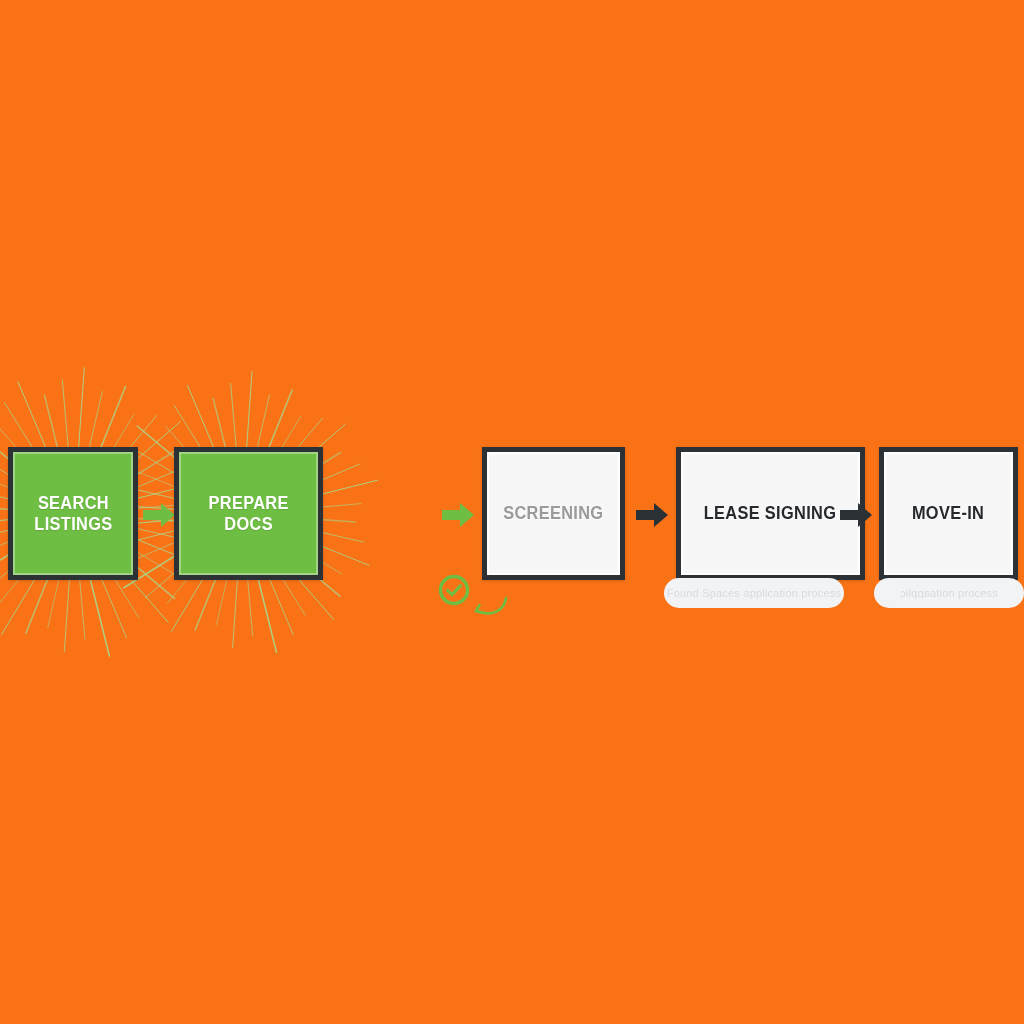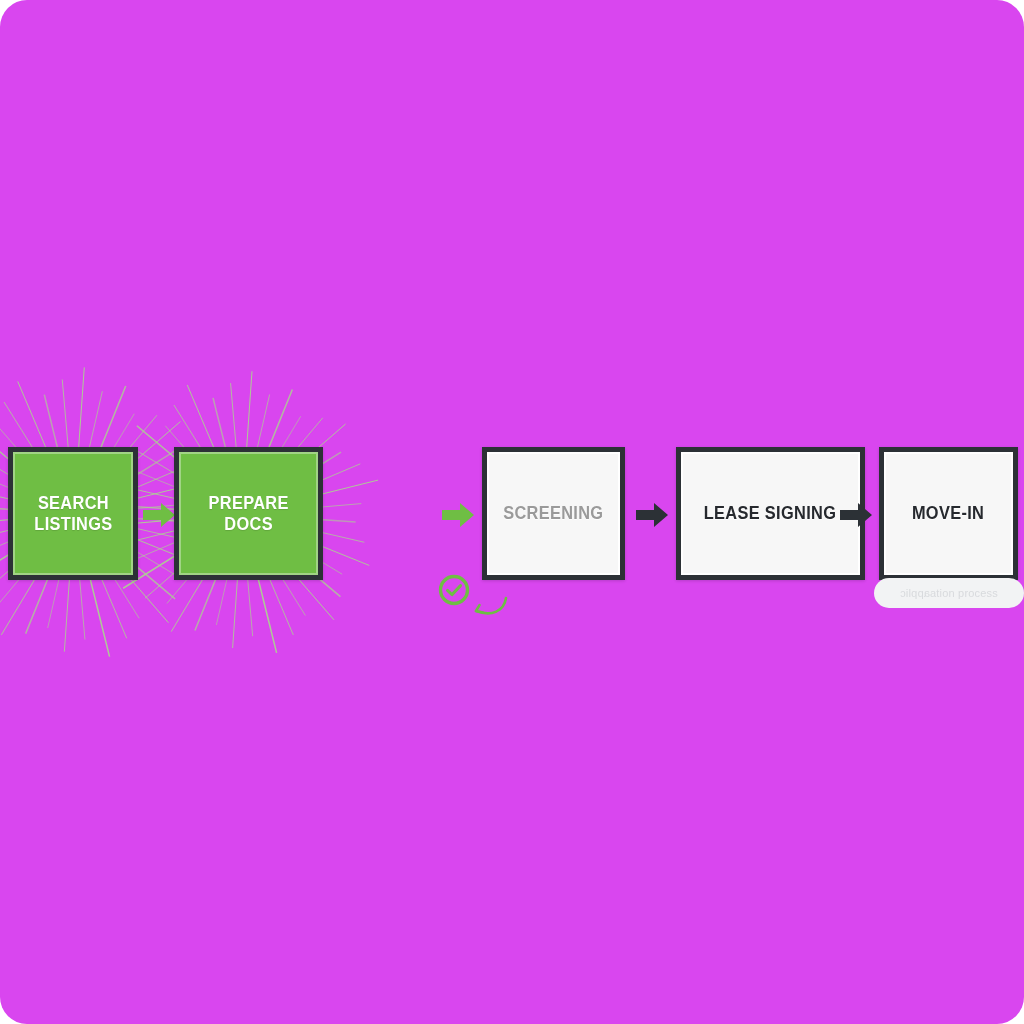--- a/index.html
+++ b/index.html
@@ -13,22 +13,21 @@
     overflow: hidden;
     font-family: "Liberation Sans", sans-serif;
     position: relative;
   }
 
   #canvas {
     position: absolute;
     left: 0; top: 0;
     width: 1024px;
     height: 1024px;
-    background: #d946ef;
-    border-radius: 27px;
+    background: #f97316;
   }
 
   
   .sunburst {
     position: absolute;
     pointer-events: none;
   }
   .sunburst svg { display: block; }
 
   
@@ -301,18 +300,21 @@
     </svg>
   </div>
 
   <div id="curve-arrow">
     <svg width="48" height="32" viewBox="0 0 48 32" xmlns="http://www.w3.org/2000/svg">
       <path d="M44 6 C42 19, 30 25, 14 19" fill="none" stroke="#6fbe44" stroke-width="2.6" stroke-linecap="round"></path>
       <path d="M14 19 L21 20.5 M14 19 L17.5 13.2" fill="none" stroke="#6fbe44" stroke-width="2.6" stroke-linecap="round"></path>
     </svg>
   </div>
 
+  <div class="caption-pill" style="left:664px; top:578px; width:180px;">
+    <span class="caption-text blurred">Found Spaces application process</span>
+  </div>
 
   <div class="caption-pill" style="left:874px; top:578px; width:150px;">
     <span class="caption-text blurred mirror"><span class="flip">applic</span>ation process</span>
   </div>
 
 </div>
 
 </body></html>

